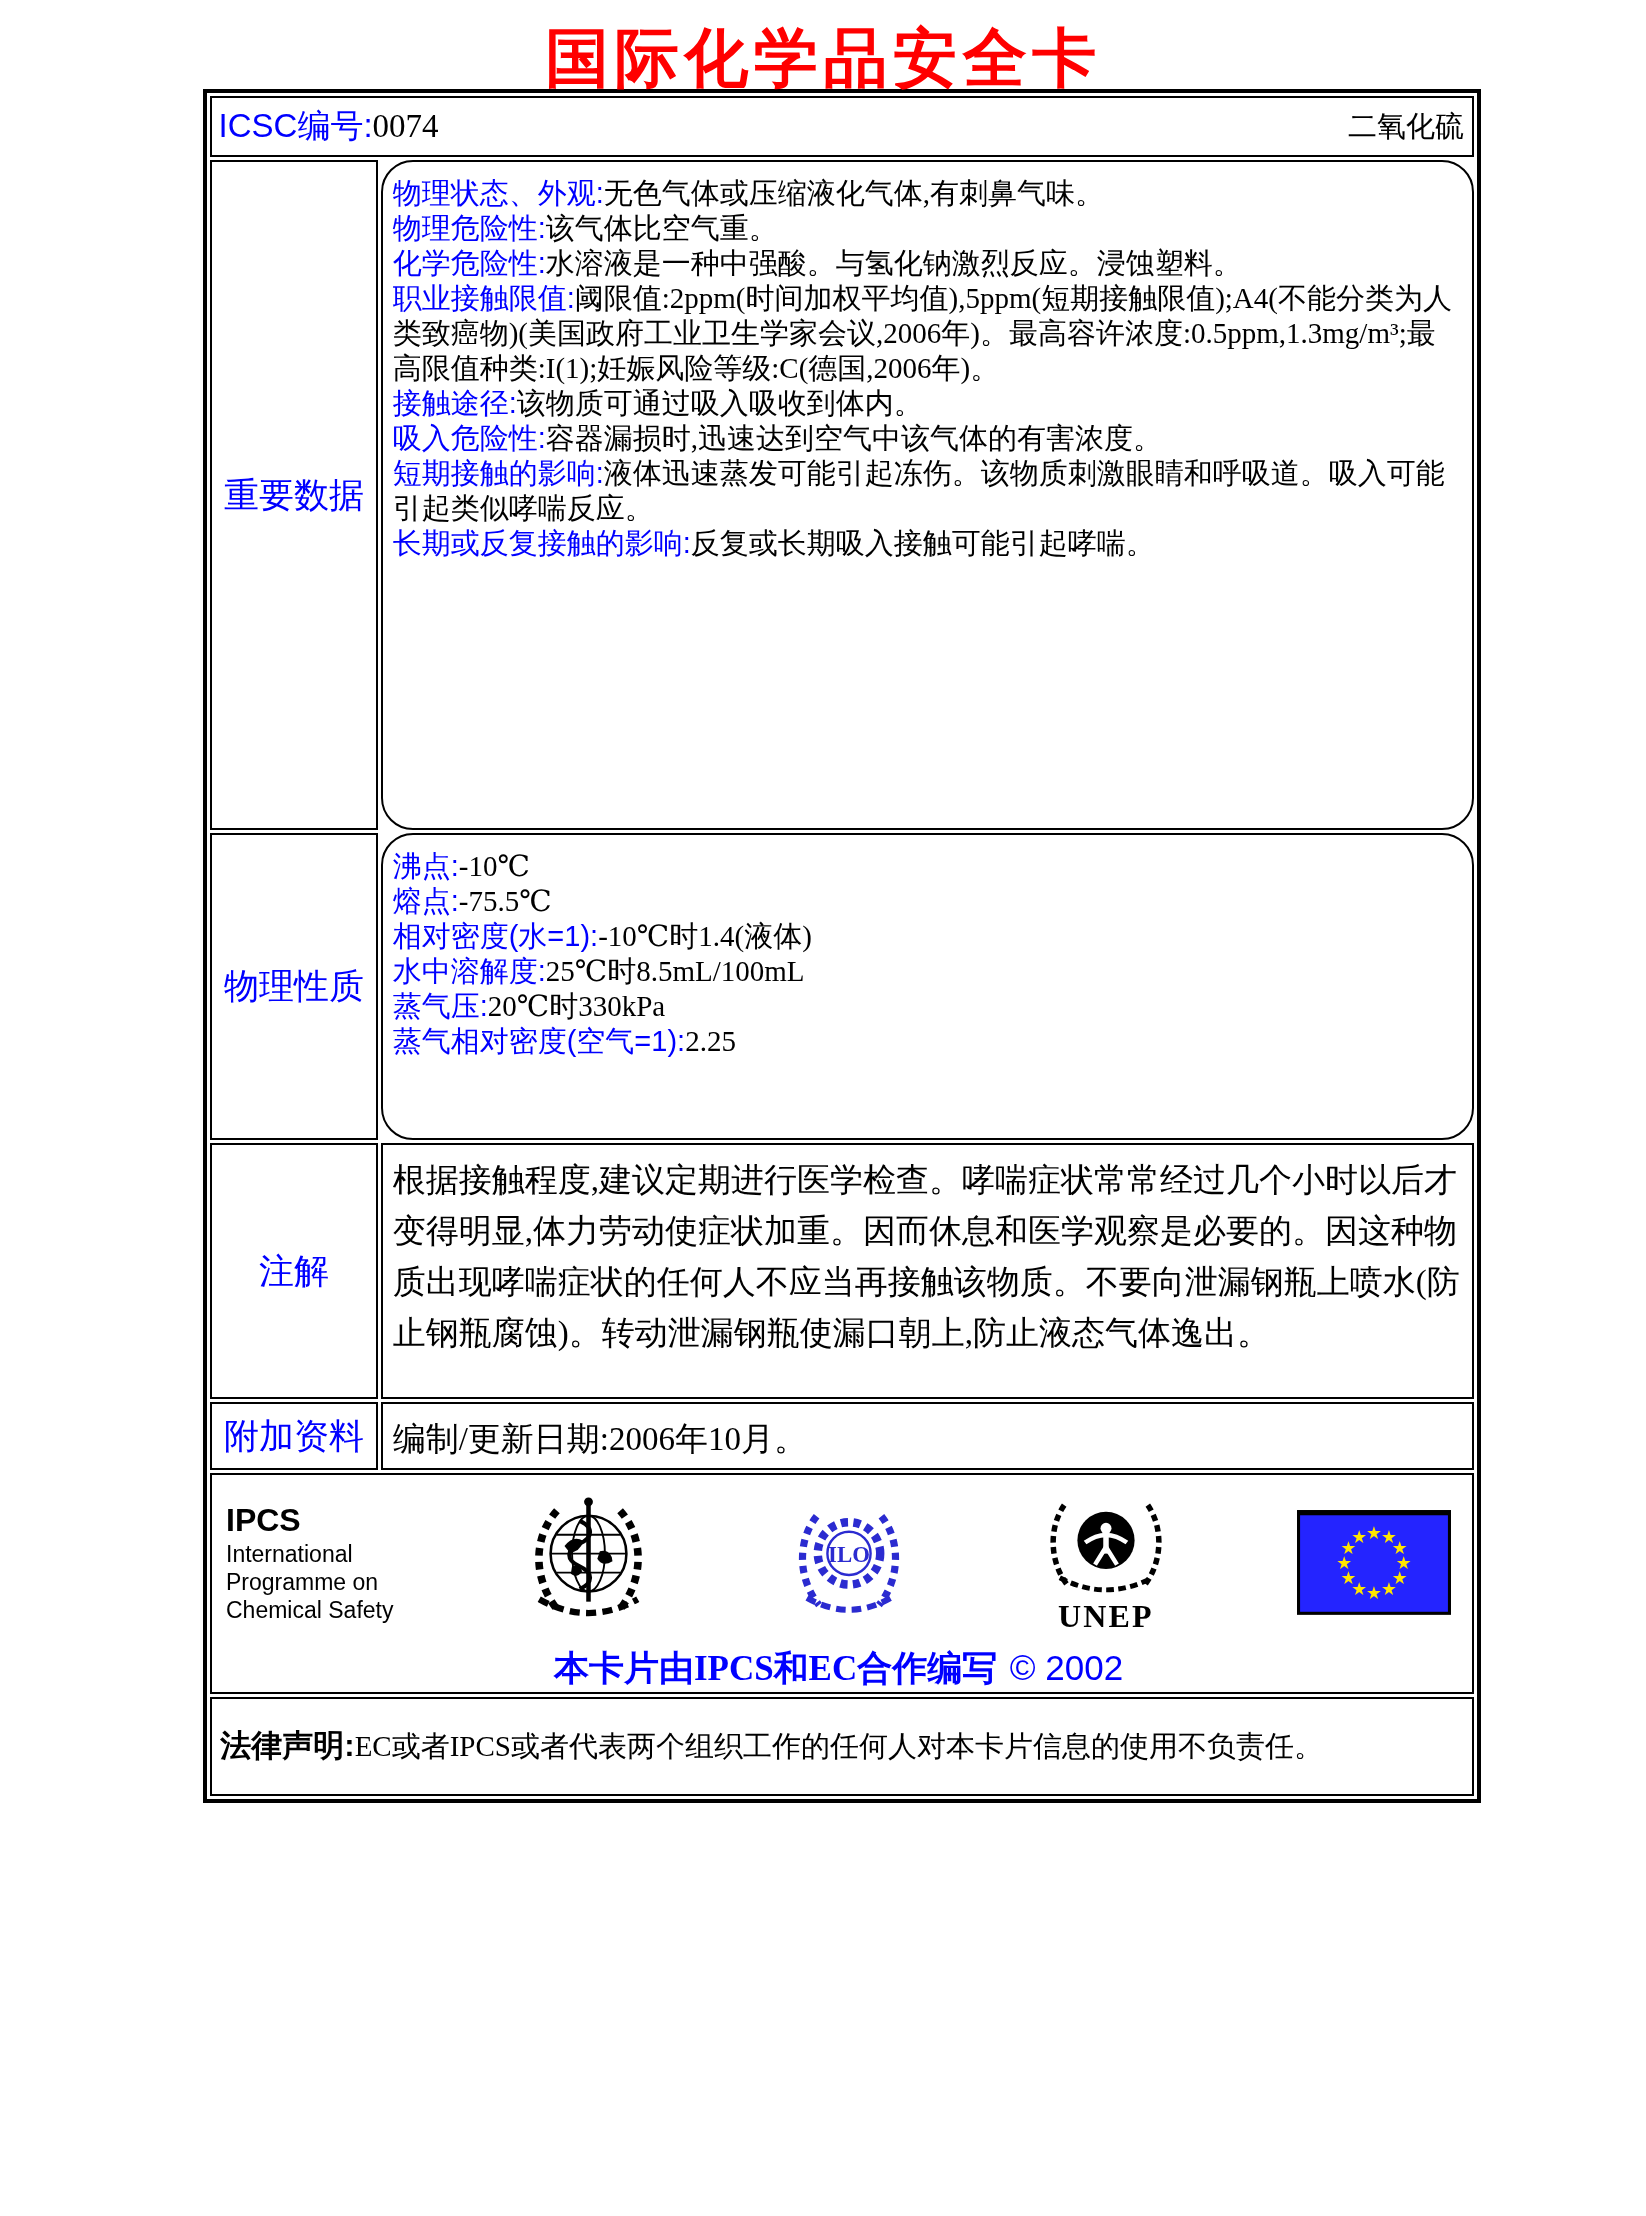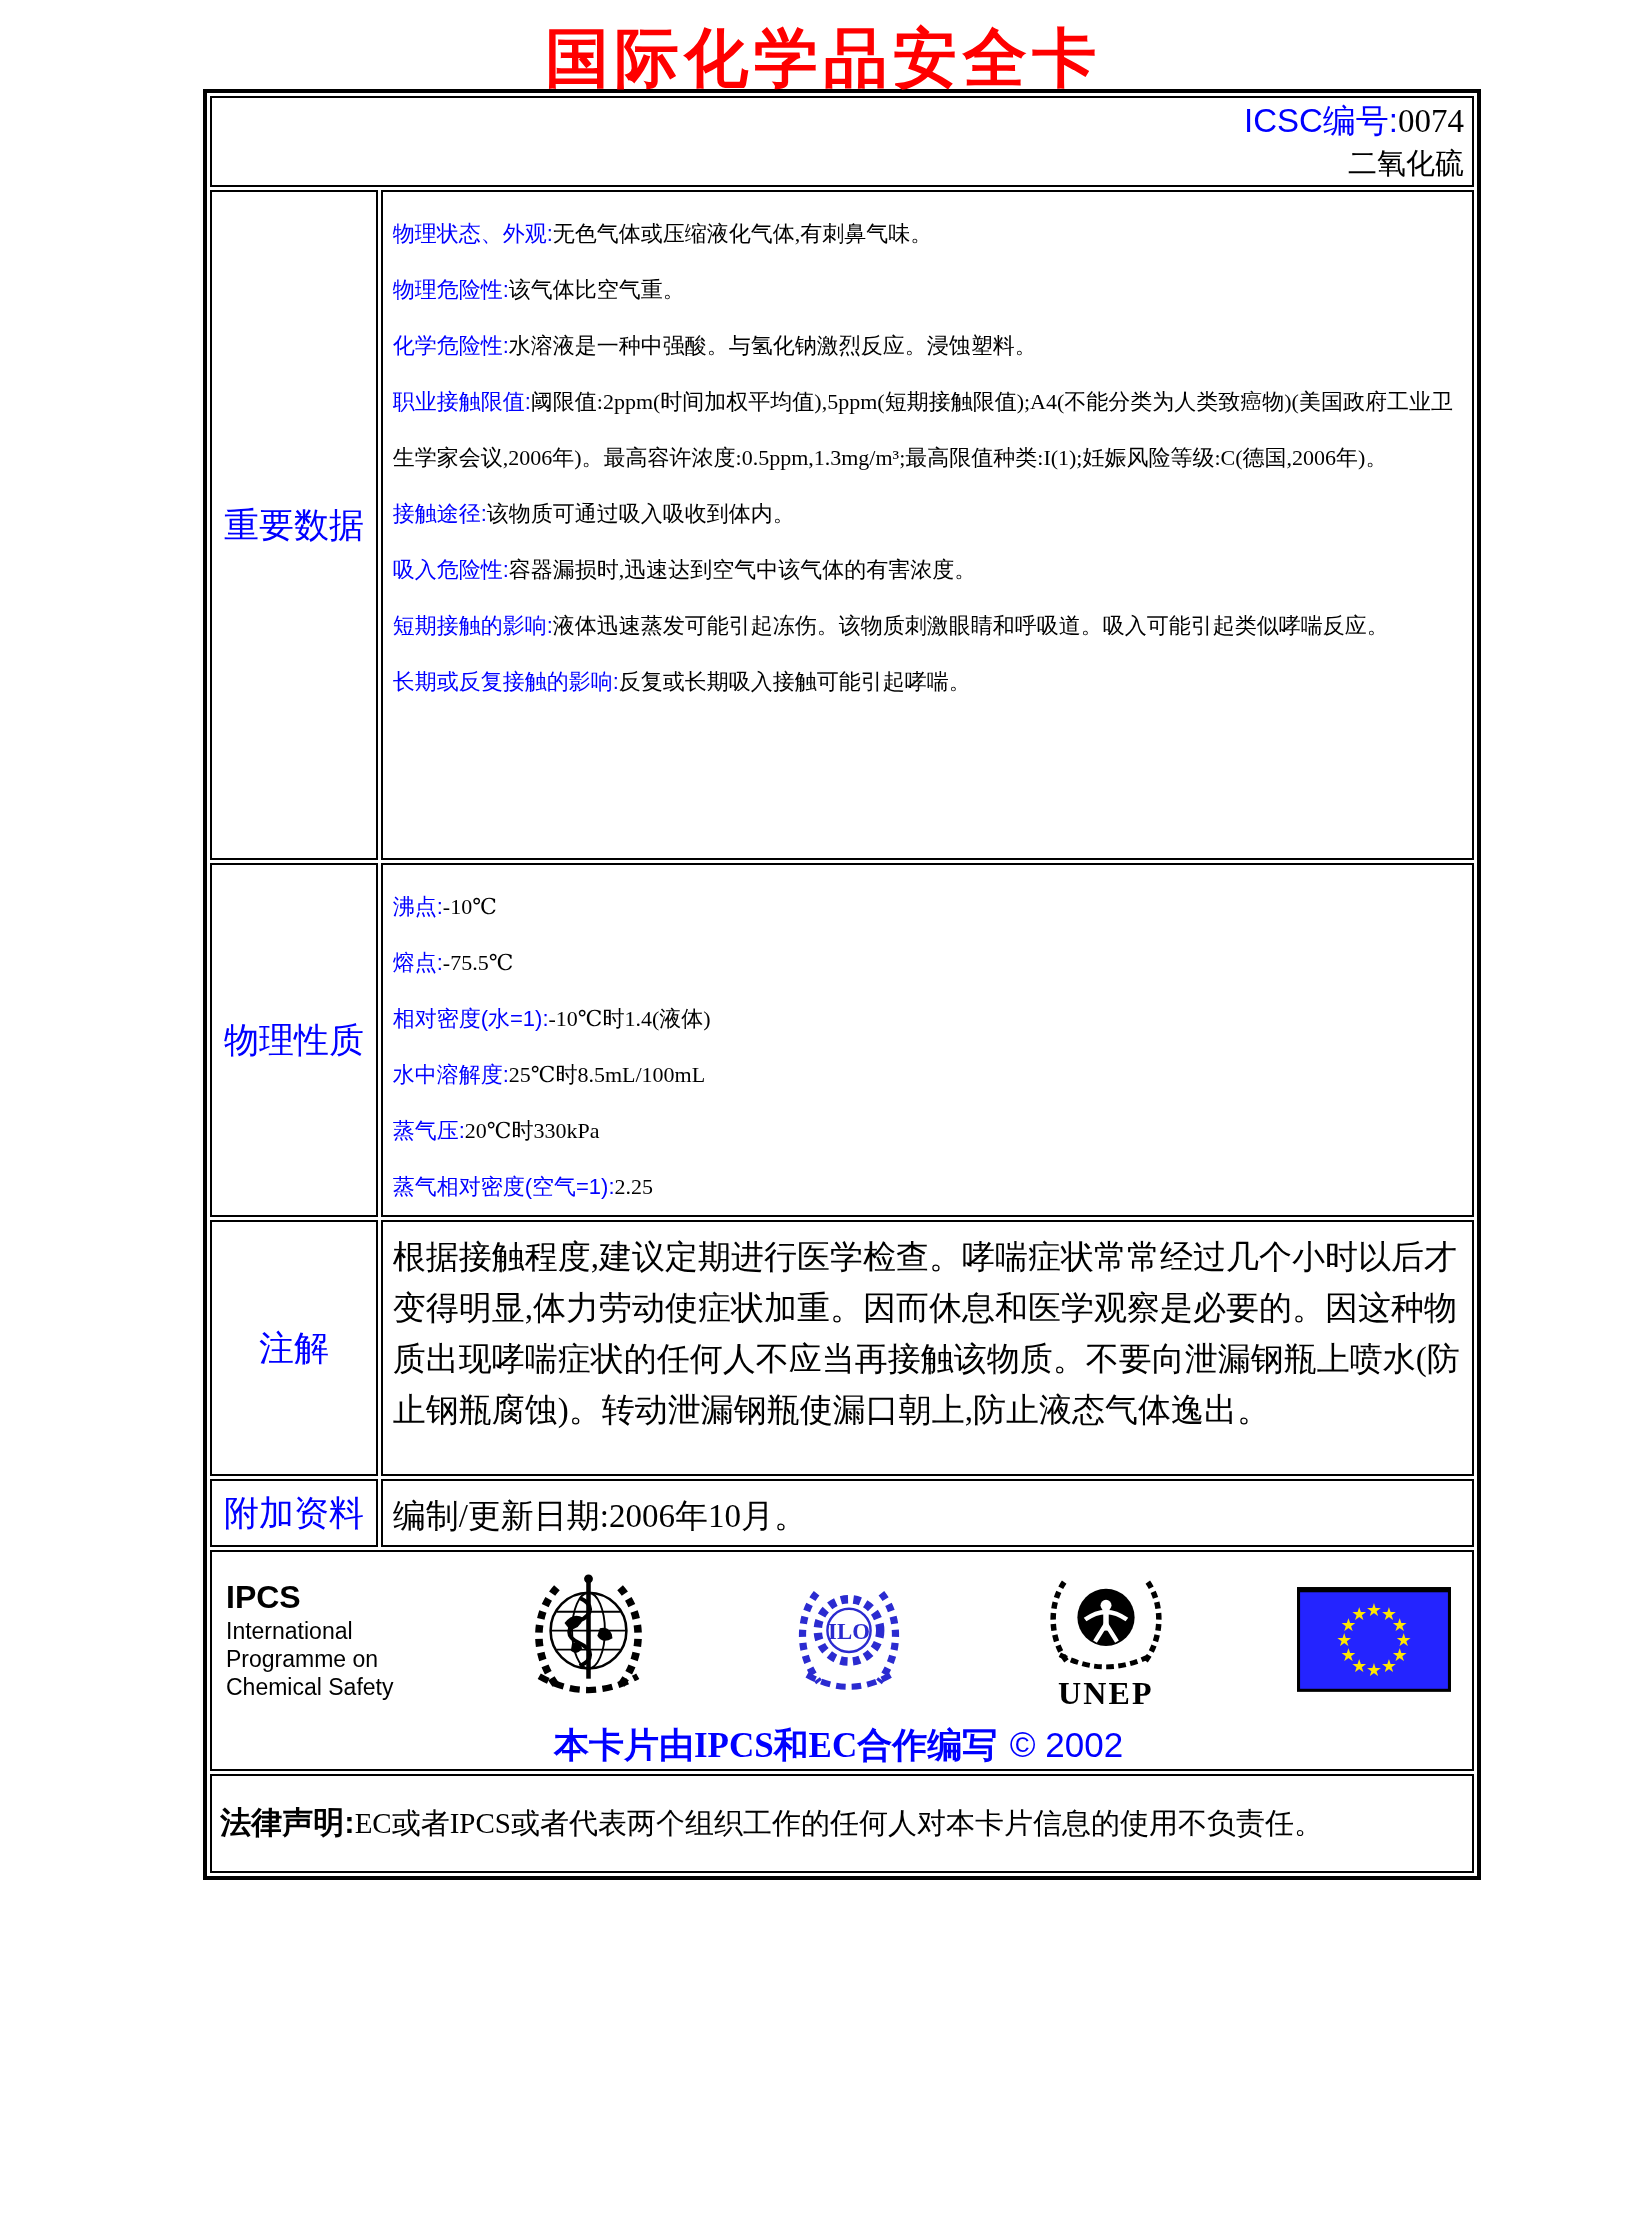--- a/index.html
+++ b/index.html
@@ -24,37 +24,37 @@
   table.card{
     margin-left:203px;width:1278px;
     border-collapse:separate;border-spacing:3.5px;
     border:4.2px solid #000;background:#fff;
   }
   td{border:2.1px solid #000;vertical-align:top;background:#fff;}
   col.c-label{width:168px;}
   
   .header-cell{height:61px;}
   .header-flex{
-    display:flex;justify-content:space-between;align-items:flex-end;
-    height:100%;padding:0 7px 0 5.6px;font-size:33px;flex-direction:column;
+    display:flex;justify-content:space-between;align-items:center;
+    height:100%;padding:0 7px 0 5.6px;font-size:33px;
   }
   .blue-label{
     color:var(--accent_blue);
     font-family:"Liberation Sans","DejaVu Sans",sans-serif;
   }
   .num{font-family:"Liberation Serif","DejaVu Serif",serif;color:#000;}
   .chem-name{font-size:29px;}
   
   .label-cell{
     text-align:center;vertical-align:middle;
     font-family:"Liberation Sans","DejaVu Sans",sans-serif;
     font-size:35px;color:var(--accent_blue);
   }
   
-  .content-cell{padding:14px 9.7px 0 9.7px;font-size:22px;line-height:56px;}
+  .content-cell{padding:14px 9.7px 0 9.7px;font-size:29px;line-height:35px;border-radius:32px;}
   .content-cell .item{margin:0;}
   .h-important{height:670px;}
   .h-physical{height:307px;}
   .h-env{height:82px;}
   .h-notes{height:256px;}
   .h-additional{height:68px;}
   .plain-cell{padding:9.7px 9.7px 0 9.7px;font-size:33px;line-height:51px;}
   
   .logos-cell{height:212px;padding:9.7px 21px 4.2px 14px;}
   .logos-flex{display:flex;align-items:center;justify-content:space-between;height:156px;}

